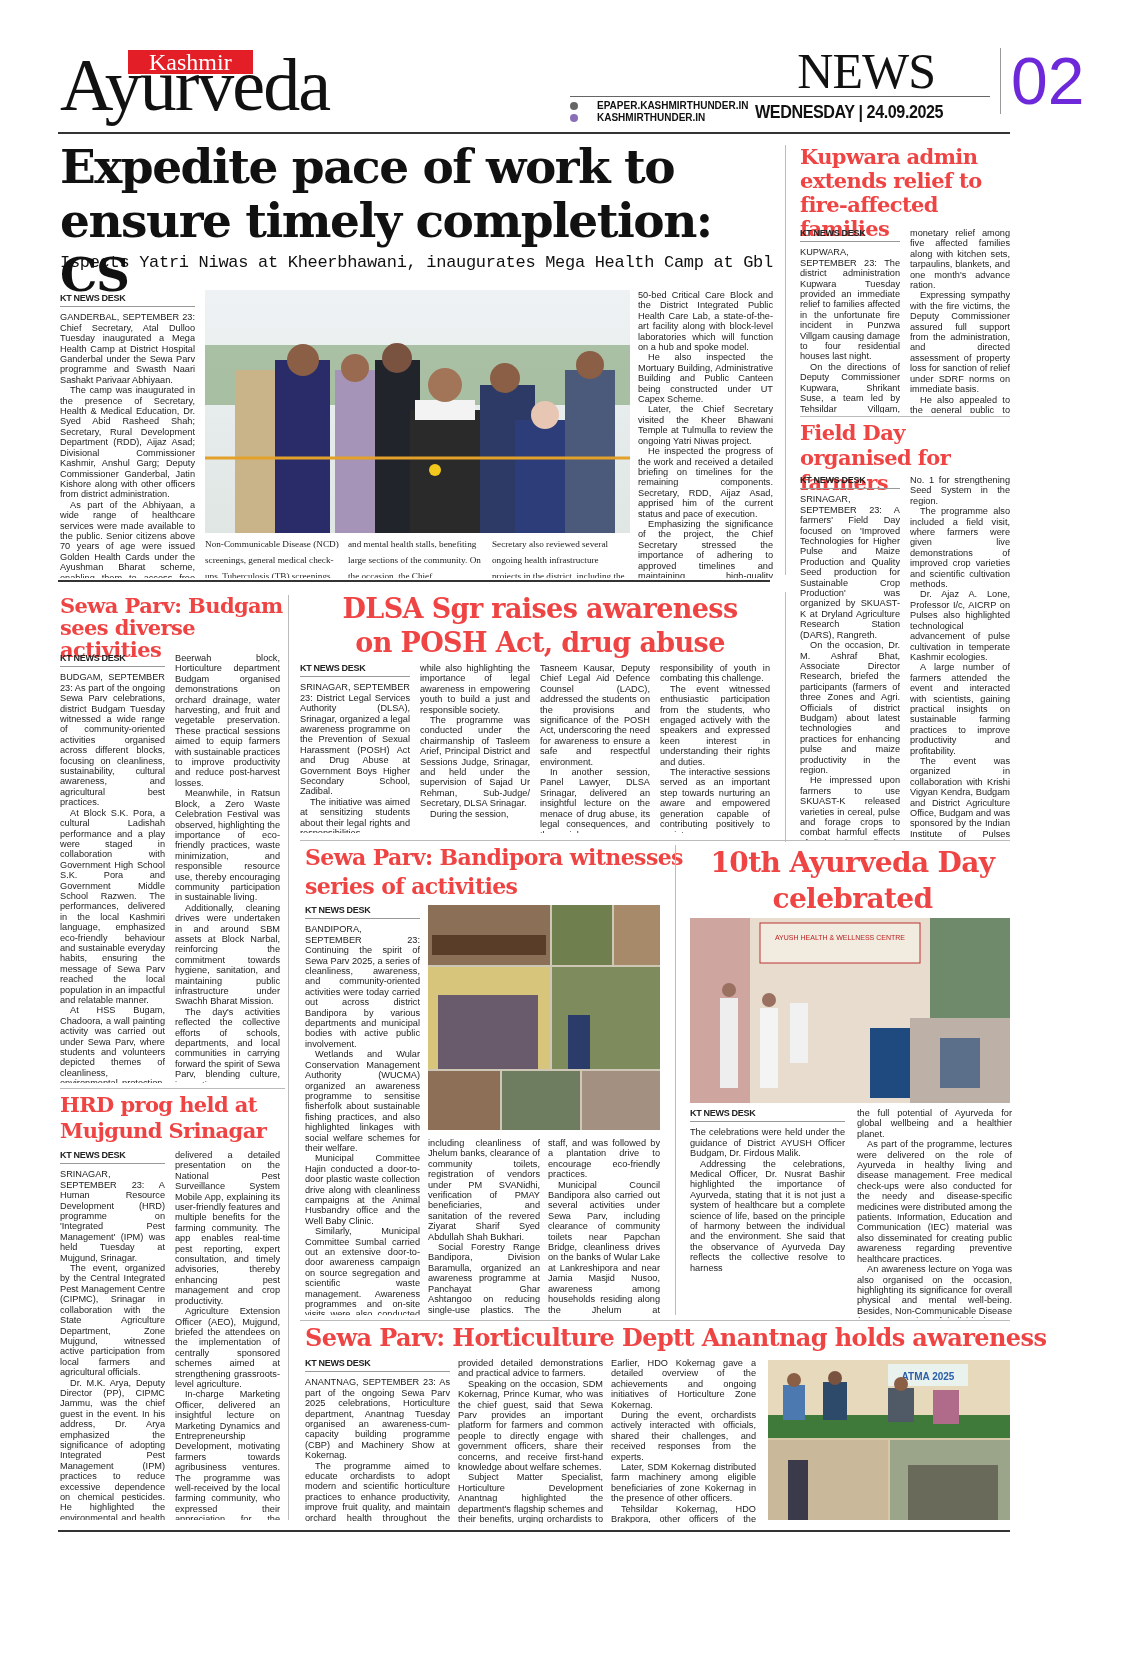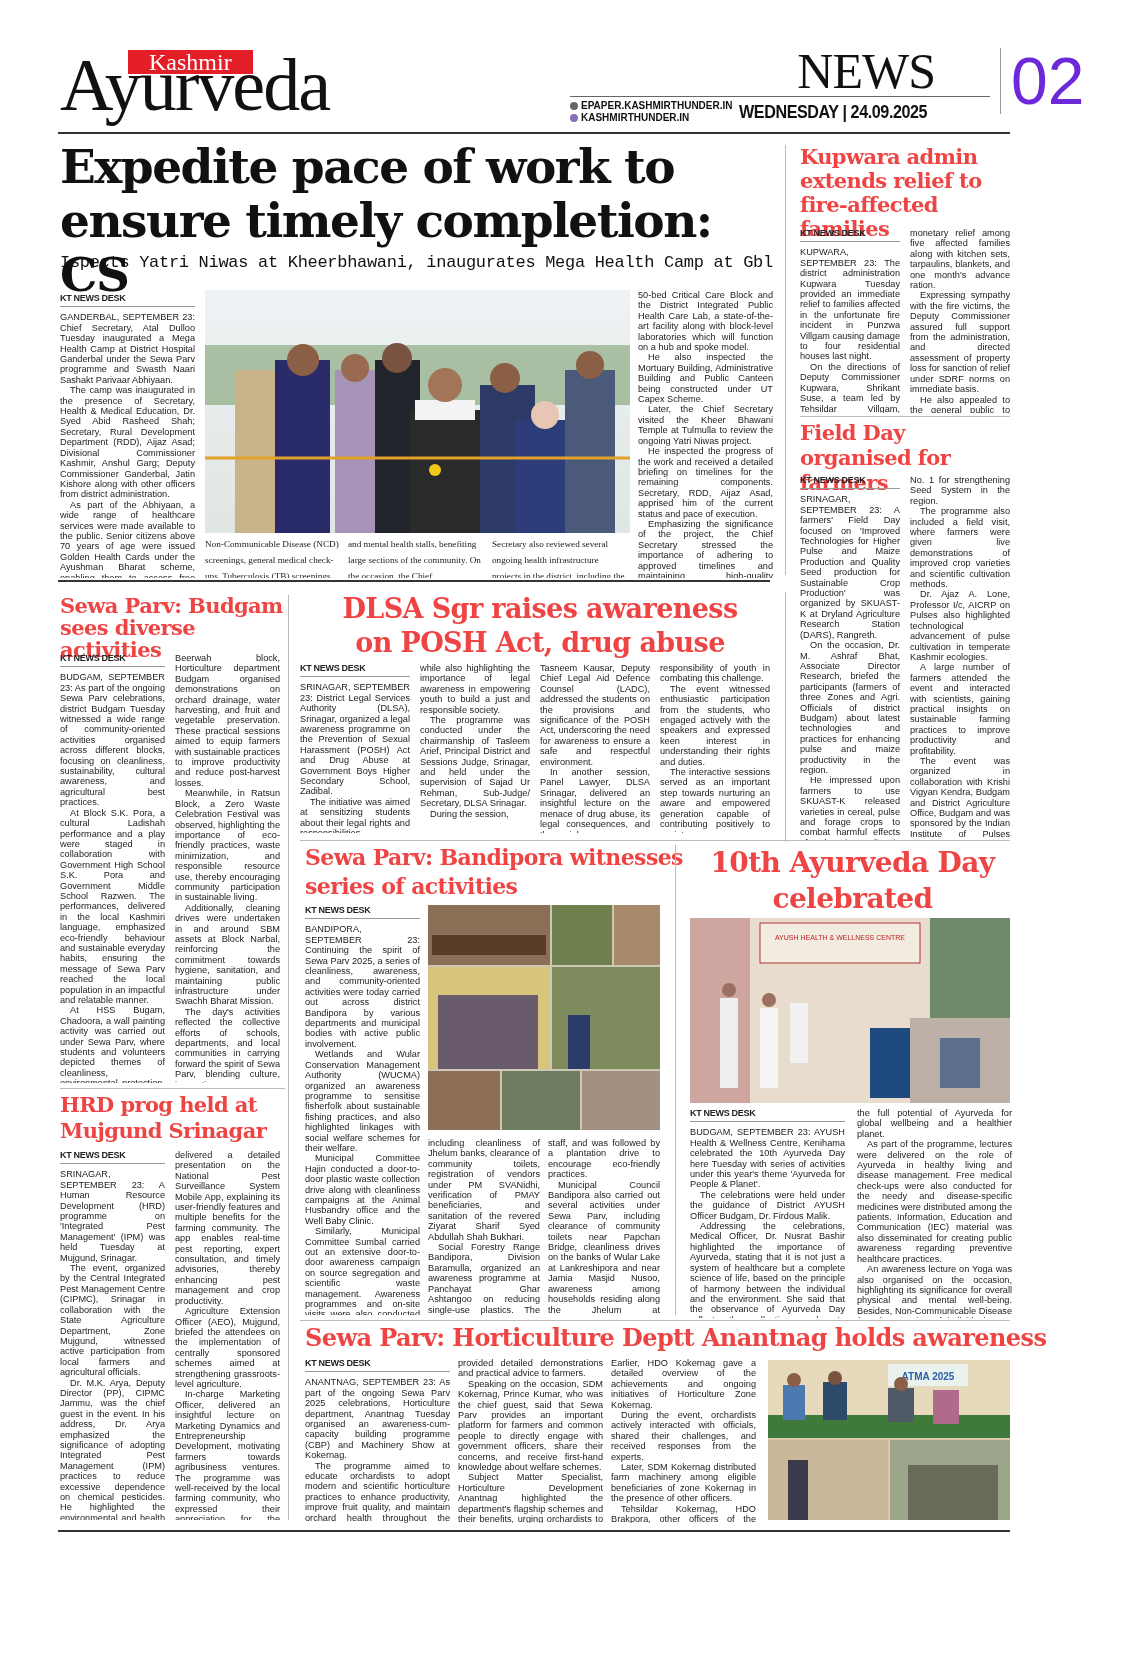--- a/index.html
+++ b/index.html
@@ -6,21 +6,21 @@
 html,body{width:1140px;height:1670px;background:#fff;overflow:hidden}
 body{font-family:"DejaVu Serif",serif;color:#111;position:relative}
 .abs{position:absolute}
 .masthead-logo{left:60px;top:44px;width:260px;height:80px}
 .kashmir{position:absolute;left:68px;top:6px;background:#e41e26;color:#fff;font-family:"Liberation Serif",serif;font-size:24px;line-height:24px;padding:0 21px}
 .thunder{position:absolute;left:0;top:4px;font-family:"Liberation Serif",serif;font-size:74px;line-height:74px;letter-spacing:-2px;color:#111}
 .news{right:205px;top:46px;font-family:"Liberation Serif",serif;font-size:50px;line-height:50px;letter-spacing:-1px}
 .pageno{left:1000px;top:48px;font-family:"Liberation Sans",sans-serif;font-size:66px;line-height:66px;color:#6d28d9;font-weight:300;border-left:1px solid #999;padding-left:10px}
 .datebar{left:570px;top:96px;width:420px;border-top:1px solid #666;padding-top:3px;display:flex;align-items:center;gap:6px}
 .links{font-family:"Liberation Sans",sans-serif;font-size:10px;line-height:12px;font-weight:bold;condensed}
-.links div{display:flex;align-items:center;gap:3px}
+.links div{display:flex;align-items:center;gap:19px}
 .ic{display:inline-block;width:8px;height:8px;border-radius:50%}
 .date{font-family:"Liberation Sans",sans-serif;font-size:19px;font-weight:bold;letter-spacing:-0.5px;transform:scaleX(.85);transform-origin:left}
 .rule{background:#333;height:2px}
 .rule-thin{background:#bbb;height:1px}
 .vrule{background:#bbb;width:1px}
 h1.lead{font-family:"DejaVu Serif",serif;font-weight:bold;font-size:47px;line-height:54px;letter-spacing:-1.5px}
 .sub{font-family:Liberation Mono, monospace;font-size:17px;letter-spacing:-0.3px}
 h2{font-family:"DejaVu Serif",serif;font-weight:bold;letter-spacing:-0.6px;color:#ef4444}
 .desk{font-family:"Liberation Sans",sans-serif;font-weight:bold;font-size:9px;border-bottom:1px solid #999;padding-bottom:3px;margin-bottom:5px;letter-spacing:-0.3px}
 .col{font-family:"Liberation Sans",sans-serif;font-size:9.2px;line-height:10.4px;text-align:justify;color:#222;overflow:hidden}
@@ -244,21 +244,20 @@
     <rect x="70" y="90" width="18" height="80" fill="#f4f4f4"></rect>
     <circle cx="79" cy="82" r="7" fill="#9a7060"></circle>
     <rect x="100" y="85" width="18" height="60" fill="#f1f1f1"></rect>
     <rect x="180" y="110" width="40" height="70" fill="#1e4a80"></rect>
     <rect x="220" y="100" width="100" height="85" fill="#bdb0a6"></rect>
     <rect x="250" y="120" width="40" height="50" fill="#5b6f8a"></rect>
   </svg>
 </div>
 <div class="abs col" style="left:690px;top:1108px;width:155px;height:210px">
   <div class="desk">KT NEWS DESK</div>
-  <p>BUDGAM, SEPTEMBER 23: AYUSH Health &amp; Wellness Centre, Kenihama celebrated the 10th Ayurveda Day here Tuesday with series of activities under this year's theme 'Ayurveda for People &amp; Planet'.</p>
   <p>The celebrations were held under the guidance of District AYUSH Officer Budgam, Dr. Firdous Malik.</p>
   <p>Addressing the celebrations, Medical Officer, Dr. Nusrat Bashir highlighted the importance of Ayurveda, stating that it is not just a system of healthcare but a complete science of life, based on the principle of harmony between the individual and the environment. She said that the observance of Ayurveda Day reflects the collective resolve to harness</p>
 </div>
 <div class="abs col" style="left:857px;top:1108px;width:155px;height:210px">
   <p style="text-indent:0">the full potential of Ayurveda for global wellbeing and a healthier planet.</p>
   <p>As part of the programme, lectures were delivered on the role of Ayurveda in healthy living and disease management. Free medical check-ups were also conducted for the needy and disease-specific medicines were distributed among the patients. Information, Education and Communication (IEC) material was also disseminated for creating public awareness regarding preventive healthcare practices.</p>
   <p>An awareness lecture on Yoga was also organised on the occasion, highlighting its significance for overall physical and mental well-being. Besides, Non-Communicable Disease (NCD) screening of individuals was undertaken, while special focus was laid on anaemia screening of the needy people.</p>
 </div>
 <div class="abs rule-thin" style="left:300px;top:1320px;width:710px"></div>
 

